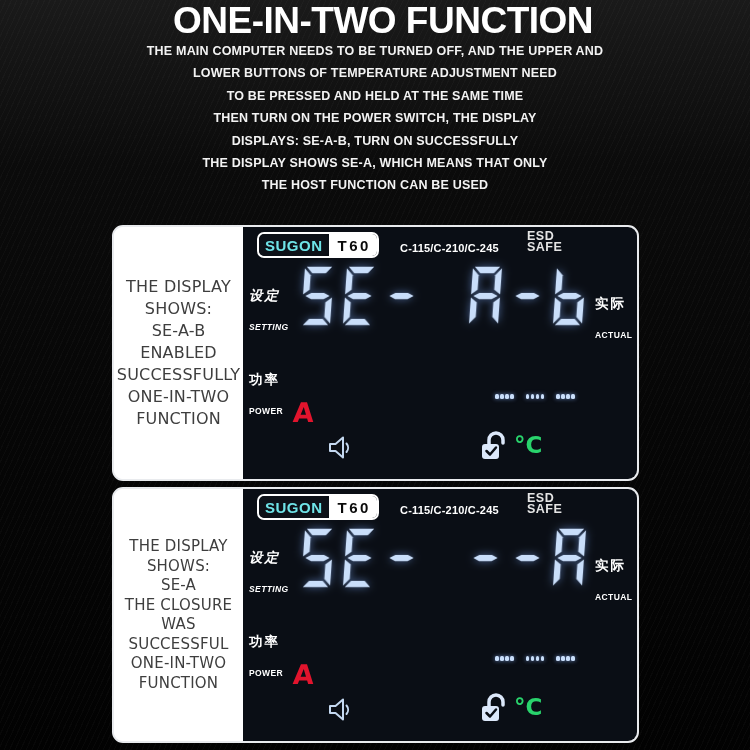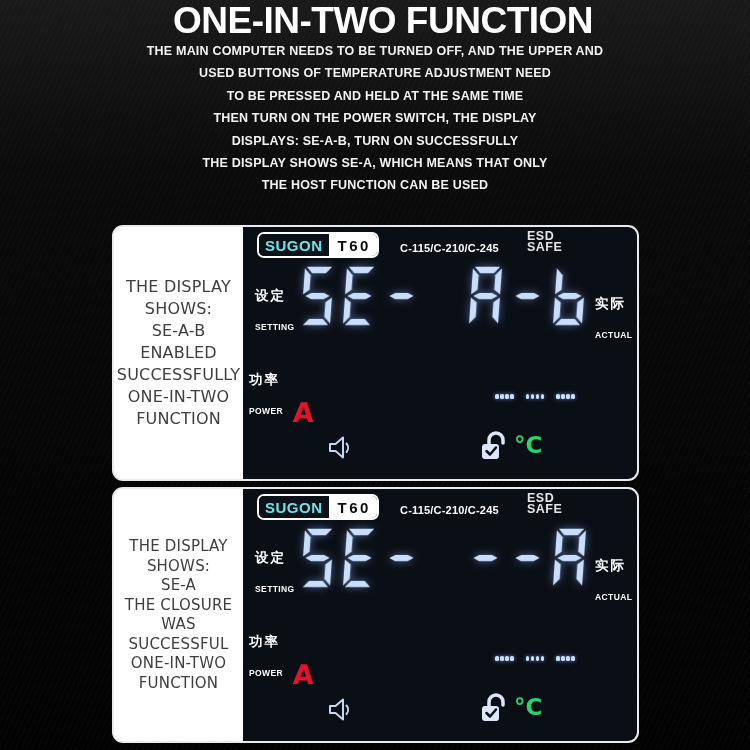--- a/index.html
+++ b/index.html
@@ -32,36 +32,36 @@
     font-size:16px; line-height:22px; letter-spacing:0.2px;align-items:center;
   }
   #panel-2 .caption { font-size:15px; line-height:19.5px; }
   .display { position:relative; flex:1; background:var(--display_bg); }
 
   .logo-box {
     position:absolute; left:14px; top:5px; height:26px; box-sizing:border-box;
     display:flex; align-items:stretch; border:2px solid #ffffff; border-radius:7px; overflow:hidden;
   }
   .logo-sugon { background:#0d1118; color:var(--cyan); font-weight:bold; font-size:15px;
-    letter-spacing:0.5px; display:flex; align-items:center; padding:0 6px; }
+    letter-spacing:0.5px; display:flex; align-items:center; padding:0 6px;border-radius:6px; }
   .logo-t60 { background:#ffffff; color:#0a0a0a; font-weight:bold; font-size:15px;
     letter-spacing:2.5px; display:flex; align-items:center; padding:0 6px 0 9px; }
   .tip-models { position:absolute; left:157px; top:15px; color:#ffffff; font-weight:bold;
     font-size:11px; letter-spacing:0.2px; }
   .esd { position:absolute; left:284px; top:4px; color:#e5e5e5; font-weight:bold;
     font-size:12.5px; line-height:10.5px; letter-spacing:0.5px; }
 
   .seg-row { position:absolute; left:57px; top:36px; display:flex; gap:7px;
     transform:skewX(-4deg); filter:drop-shadow(0 0 4px rgba(130,175,255,0.55)); }
   .seg-row svg { display:block; }
 
   .lbl { position:absolute; color:#ffffff; }
   .lbl .cn { font-size:13.5px; font-weight:bold; letter-spacing:2px; }
   .lbl .en { font-size:8.5px; font-weight:bold; letter-spacing:0.4px; margin-top:17px; }
-  .lbl-setting { left:12px; top:60px; }
+  .lbl-setting { left:6px; top:60px;font-style:italic; }
   .lbl-actual  { left:352px; top:68px; }
   .lbl-power   { left:6px; top:144px; }
 
   .amp { position:absolute; left:50px; top:170px; color:var(--red); font-size:27px;
     font-weight:bold; transform:skewX(-3deg); font-family:"DejaVu Sans",sans-serif; }
 
   .dots { position:absolute; left:252px; top:167px; display:flex; gap:12px;
     filter:drop-shadow(0 0 2px rgba(140,180,255,0.7)); }
   .dot-group { display:flex; gap:1.5px; align-items:center; }
   .dot { width:3.5px; height:4.5px; border-radius:1.5px; background:var(--segment); }
@@ -71,21 +71,21 @@
   .celsius { position:absolute; left:271px; top:205px; color:var(--green); font-size:23px;
     font-weight:bold; font-family:"DejaVu Sans",sans-serif; }
 </style>
 </head>
 <body>
 
 <div class="title">ONE-IN-TWO FUNCTION</div>
 
 <div class="instructions">
   <div>THE MAIN COMPUTER NEEDS TO BE TURNED OFF, AND THE UPPER AND</div>
-  <div>USED BUTTONS OF TEMPERATURE ADJUSTMENT NEED</div>
+  <div>LOWER BUTTONS OF TEMPERATURE ADJUSTMENT NEED</div>
   <div>TO BE PRESSED AND HELD AT THE SAME TIME</div>
   <div>THEN TURN ON THE POWER SWITCH, THE DISPLAY</div>
   <div>DISPLAYS: SE-A-B, TURN ON SUCCESSFULLY</div>
   <div>THE DISPLAY SHOWS SE-A, WHICH MEANS THAT ONLY</div>
   <div>THE HOST FUNCTION CAN BE USED</div>
 </div>
 
 <div class="panel" id="panel-1">
   <div class="caption">
     <div>THE DISPLAY</div>

